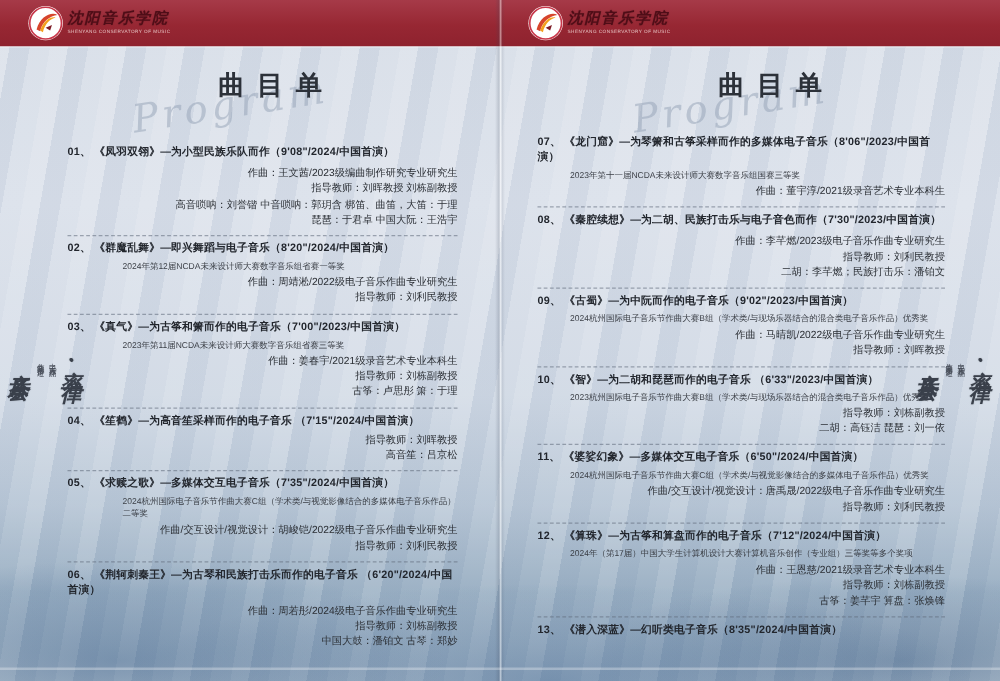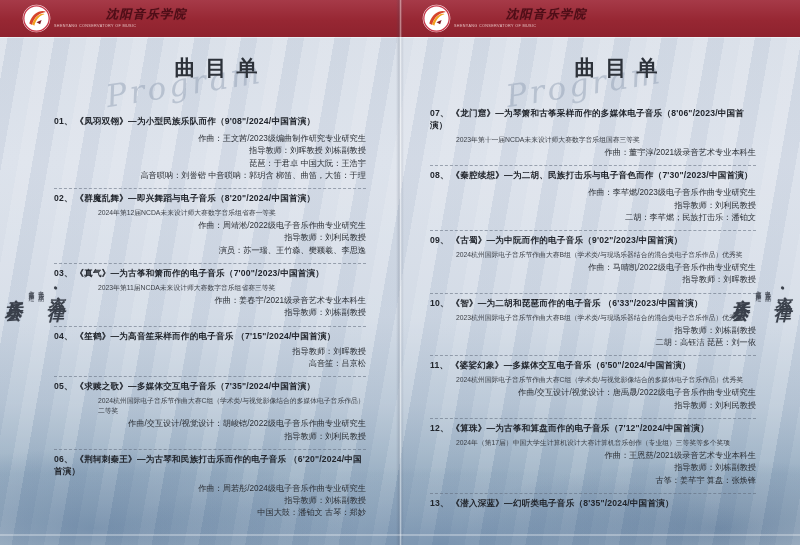--- a/index.html
+++ b/index.html
@@ -19,21 +19,21 @@
   .seam{position:absolute;left:396px;top:0;width:8px;height:545px;pointer-events:none;
     background:linear-gradient(90deg, rgba(60,70,90,0) 0%, rgba(60,70,90,0.20) 40%, rgba(255,255,255,0.45) 55%, rgba(60,70,90,0.10) 75%, rgba(60,70,90,0) 100%);}
   .bottom-edge{position:absolute;left:0;bottom:9px;width:800px;height:2px;background:rgba(255,255,255,0.30);}
 
   .page{position:absolute;top:0;width:400px;height:545px;}
   .page.pL{left:0;} .page.pR{left:400px;}
 
   
   .band{position:relative;height:37px;background:linear-gradient(180deg,#a63a48 0%,#972733 55%,#8e222e 100%);box-shadow:0 1px 0 rgba(255,255,255,0.5);}
   .logo{position:absolute;left:22px;top:4px;width:29px;height:29px;}
-  .uni{position:absolute;left:54px;top:6px;text-align:right;}
+  .uni{position:absolute;left:54px;top:6px;}
   .uni-zh{font-family:"DejaVu Serif","Liberation Serif",serif;font-style:italic;font-weight:bold;
     font-size:12px;letter-spacing:1.5px;color:#4f0d17;text-shadow:0 0 1px rgba(0,0,0,0.3);white-space:nowrap;}
   .uni-en{font-size:6px;transform:scale(0.62);transform-origin:0 0;color:#e6c0c0;letter-spacing:0.6px;white-space:nowrap;margin-top:1px;}
 
   
   .title-block{position:relative;text-align:center;margin-top:17px;height:48px;}
   .title-zh{position:relative;z-index:2;font-size:21px;font-weight:bold;letter-spacing:10px;text-indent:10px;color:#2c3139;padding-left:32px;}
   .title-en{position:absolute;z-index:1;left:50%;top:12px;transform:translateX(-60%) rotate(-9deg);
     font-family:"DejaVu Serif","Liberation Serif",serif;font-style:italic;font-size:31px;letter-spacing:3px;
     color:rgba(148,162,182,0.50);white-space:nowrap;}
@@ -81,35 +81,35 @@
     </div>
     <div class="title-block">
       <div class="title-en">Program</div>
       <div class="title-zh">曲目单</div>
     </div>
     <div class="items">
         <div class="item">
           <div class="item-title">01、 《凤羽双翎》—为小型民族乐队而作（9'08"/2024/中国首演）</div>
           <div class="item-credit gap">作曲：王文茜/2023级编曲制作研究专业研究生</div>
           <div class="item-credit">指导教师：刘晖教授 刘栋副教授</div>
+          <div class="item-credit">高音唢呐：刘誉锴 中音唢呐：郭玥含 梆笛、曲笛，大笛：于理</div>
           <div class="item-credit">琵琶：于君卓 中国大阮：王浩宇</div>
-          <div class="item-credit">高音唢呐：刘誉锴 中音唢呐：郭玥含 梆笛、曲笛，大笛：于理</div>
         </div>
         <div class="item">
           <div class="item-title">02、 《群魔乱舞》—即兴舞蹈与电子音乐（8'20"/2024/中国首演）</div>
           <div class="item-award">2024年第12届NCDA未来设计师大赛数字音乐组省赛一等奖</div>
           <div class="item-credit">作曲：周靖淞/2022级电子音乐作曲专业研究生</div>
           <div class="item-credit">指导教师：刘利民教授</div>
-          <div class="item-credit">演员：苏一瑞、王竹淼、樊颖羲、李思逸</div>
         </div>
         <div class="item">
           <div class="item-title">03、 《真气》—为古筝和箫而作的电子音乐（7'00"/2023/中国首演）</div>
           <div class="item-award">2023年第11届NCDA未来设计师大赛数字音乐组省赛三等奖</div>
           <div class="item-credit">作曲：姜春宇/2021级录音艺术专业本科生</div>
           <div class="item-credit">指导教师：刘栋副教授</div>
+          <div class="item-credit">古筝：卢思彤 箫：于理</div>
         </div>
         <div class="item">
           <div class="item-title">04、 《笙鹤》—为高音笙采样而作的电子音乐 （7'15"/2024/中国首演）</div>
           <div class="item-credit">指导教师：刘晖教授</div>
           <div class="item-credit">高音笙：吕京松</div>
         </div>
         <div class="item">
           <div class="item-title">05、 《求赎之歌》—多媒体交互电子音乐（7'35"/2024/中国首演）</div>
           <div class="item-award">2024杭州国际电子音乐节作曲大赛C组（学术类/与视觉影像结合的多媒体电子音乐作品）二等奖</div>
           <div class="item-credit">作曲/交互设计/视觉设计：胡峻铠/2022级电子音乐作曲专业研究生</div>

